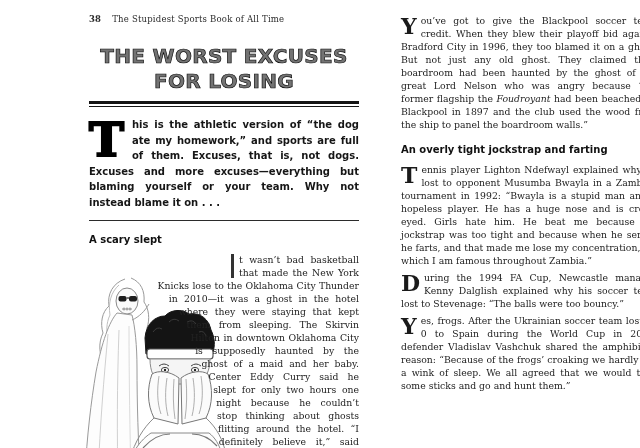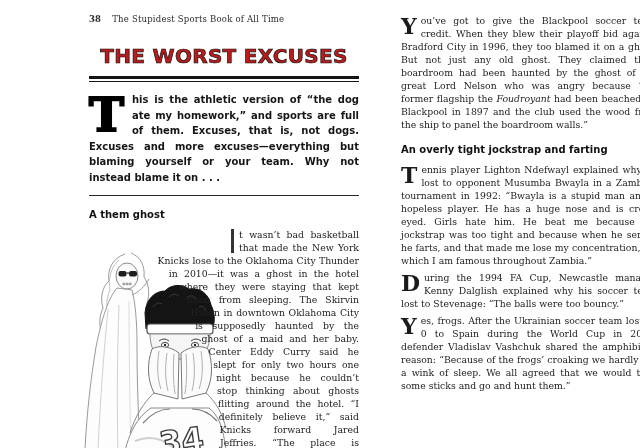--- a/index.html
+++ b/index.html
@@ -22,21 +22,21 @@
   .runhead .pnum{font-weight:bold;}
   .runhead-left .pnum{margin-right:11px;}
   .runhead-right{justify-content:flex-end;}
   .runhead-right .pnum{margin-left:11px;}
 
   
   .chapter-title{
     margin-top:20px;text-align:center;
     font-family:"DejaVu Sans", sans-serif;
     font-weight:800;font-size:20px;line-height:25px;
-    letter-spacing:.3px;color:#b91c1c;
+    letter-spacing:.3px;color:#737373;
     -webkit-text-stroke:.7px #0d0d0d;
   }
   .rule-double{
     margin:7px 0 9px 0;height:2px;
     border-top:3px solid #141414;border-bottom:1px solid #141414;
   }
   .rule-thin{margin:9px 0 2px 0;border-top:1.3px solid #2b2b2b;}
 
   
   .intro{
@@ -88,28 +88,29 @@
 <div class="spread">
 
   <div class="page page-left">
     <div class="runhead runhead-left">
       <span class="pnum">38</span>
       <span>The Stupidest Sports Book of All Time</span>
     </div>
 
     <div class="chapter-title">
       <div>THE WORST EXCUSES</div>
+      <div>FOR LOSING</div>
     </div>
     <div class="rule-double"></div>
 
     <p class="intro"><span class="dropcap-big">T</span><span>his is the athletic version of “the dog ate my homework,” and sports are full of them. Excuses, that is, not dogs. Excuses and more excuses—everything but blaming yourself or your team. Why not instead blame it on . . .</span></p>
 
     <div class="rule-thin"></div>
 
-    <div class="sec-head">A them ghost</div>
+    <div class="sec-head">A scary slept</div>
 
     <p class="body-par"><span class="illu-float">
       <svg width="152" height="212" viewBox="0 0 152 212" aria-hidden="true">
 
         <path d="M50,3 C38,7 32,18 34,30 C27,36 25,47 28,57 C23,67 24,80 30,88 C27,95 28,102 32,108" fill="none" stroke="#9a9a9a" stroke-width="1"></path>
         <path d="M56,2 C66,6 70,15 69,26 C74,33 75,43 72,52 C76,60 75,70 71,77" fill="none" stroke="#9a9a9a" stroke-width="1"></path>
         <path d="M44,9 C36,16 33,27 35,39 C31,47 31,57 34,65" fill="none" stroke="#c0c0c0" stroke-width="1"></path>
 
         <ellipse cx="52" cy="25" rx="11" ry="13" fill="#fbfbfb" stroke="#8a8a8a" stroke-width="1"></ellipse>
         <rect x="43.5" y="20" width="8" height="5.5" rx="2" fill="#1e1e1e"></rect>

